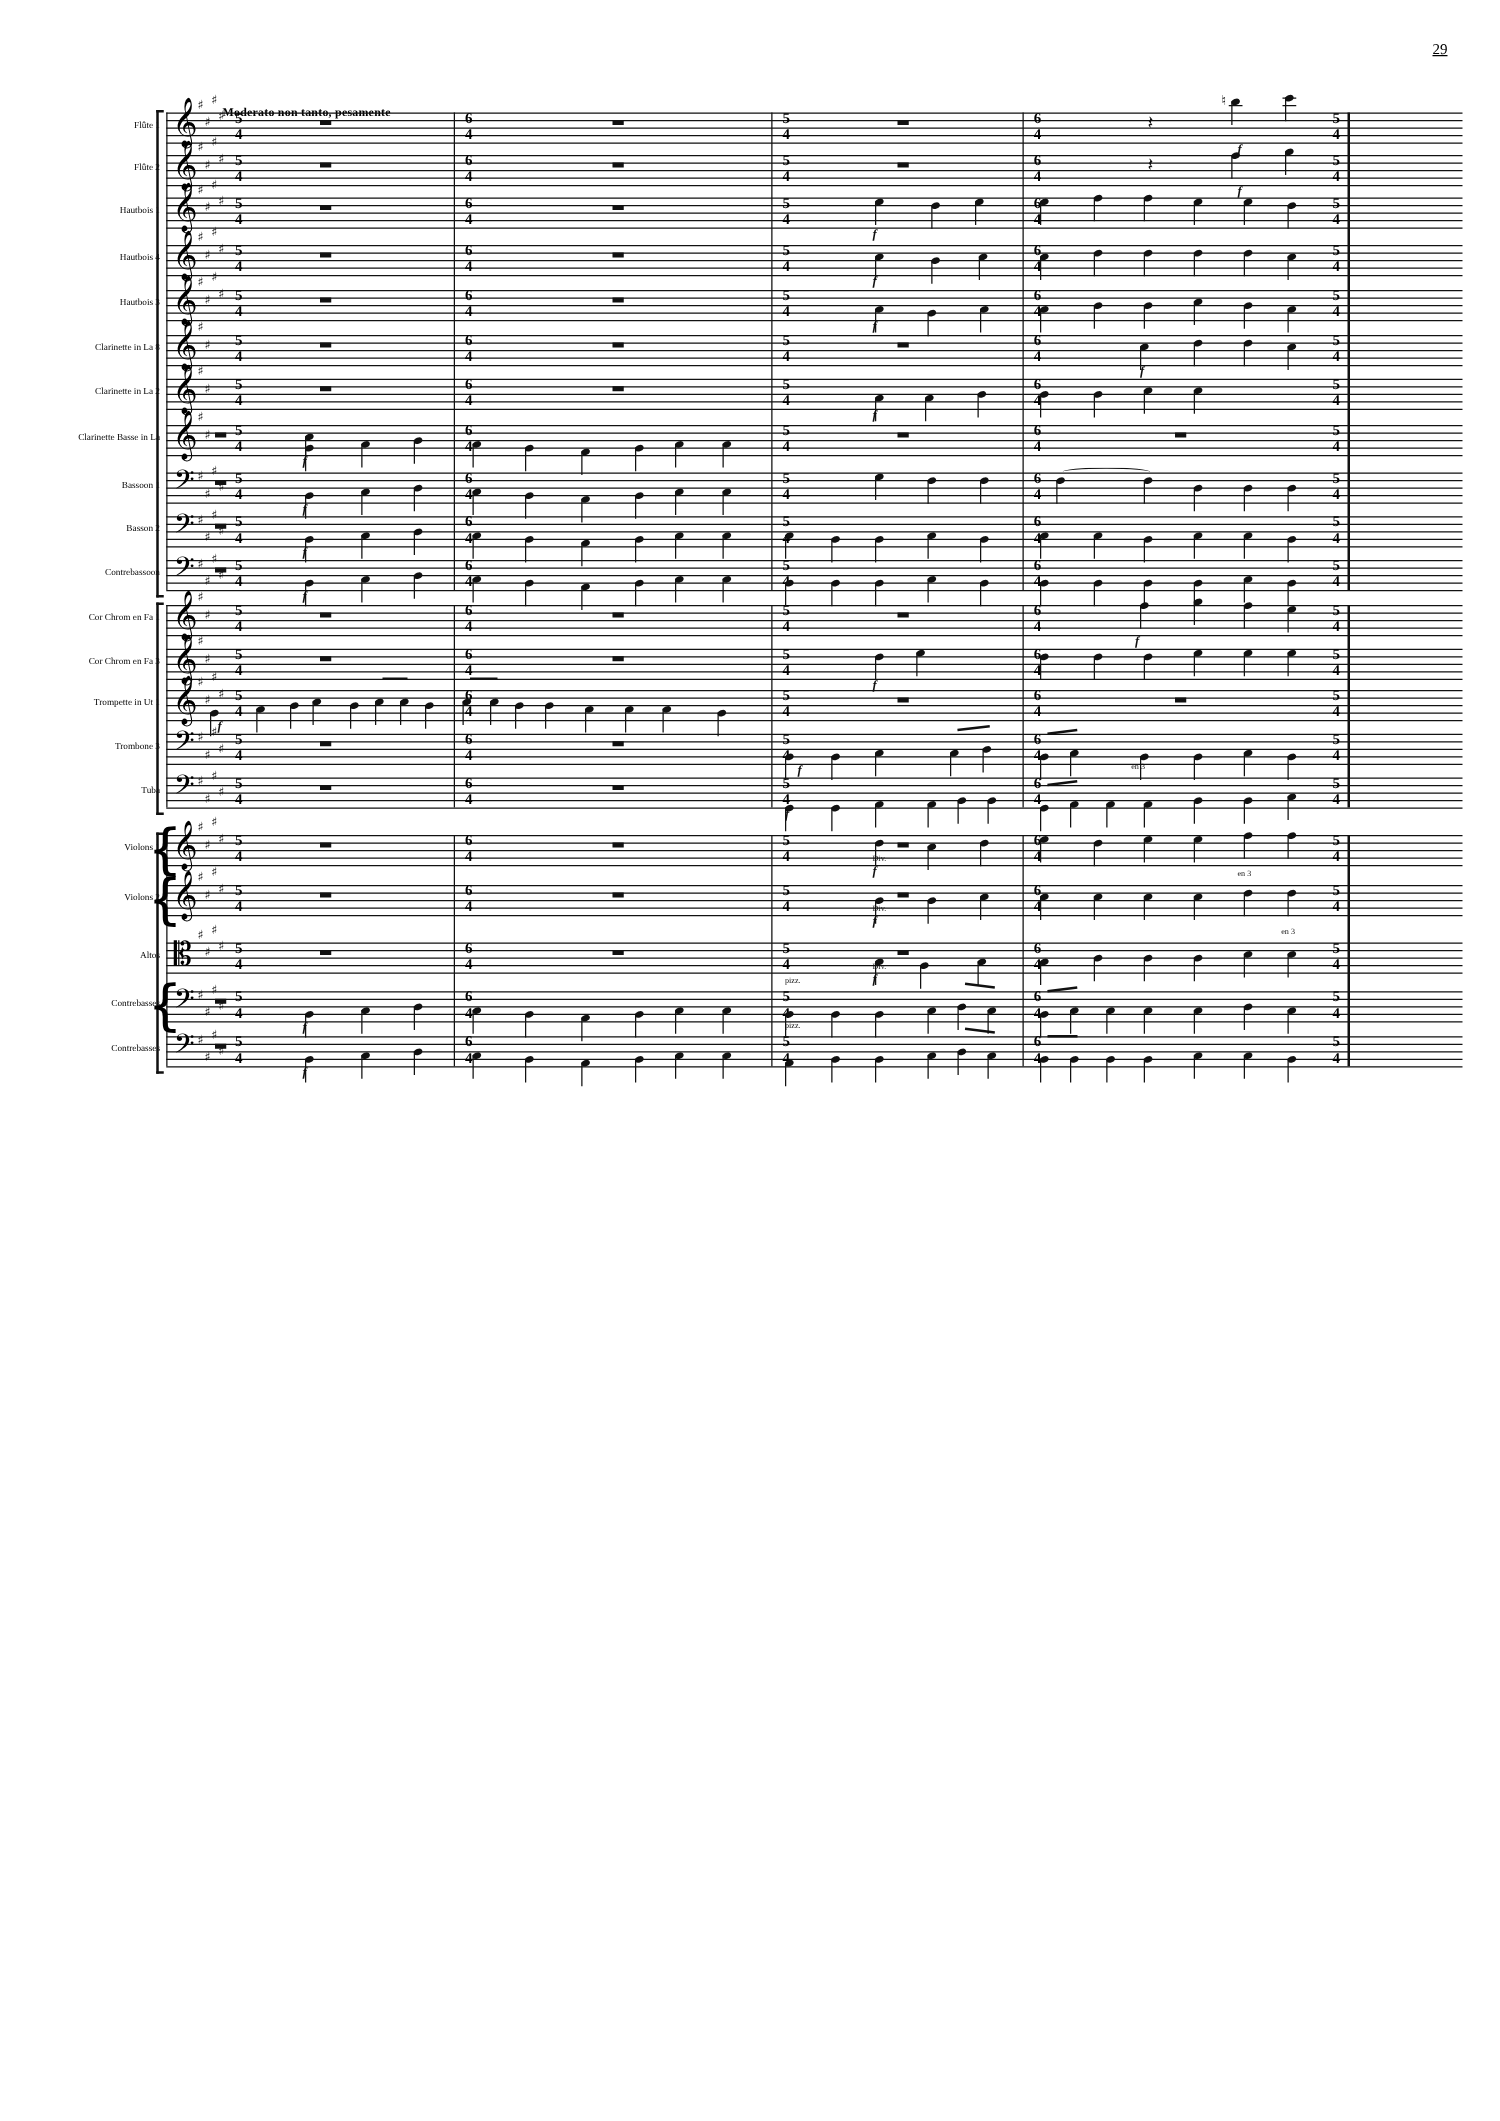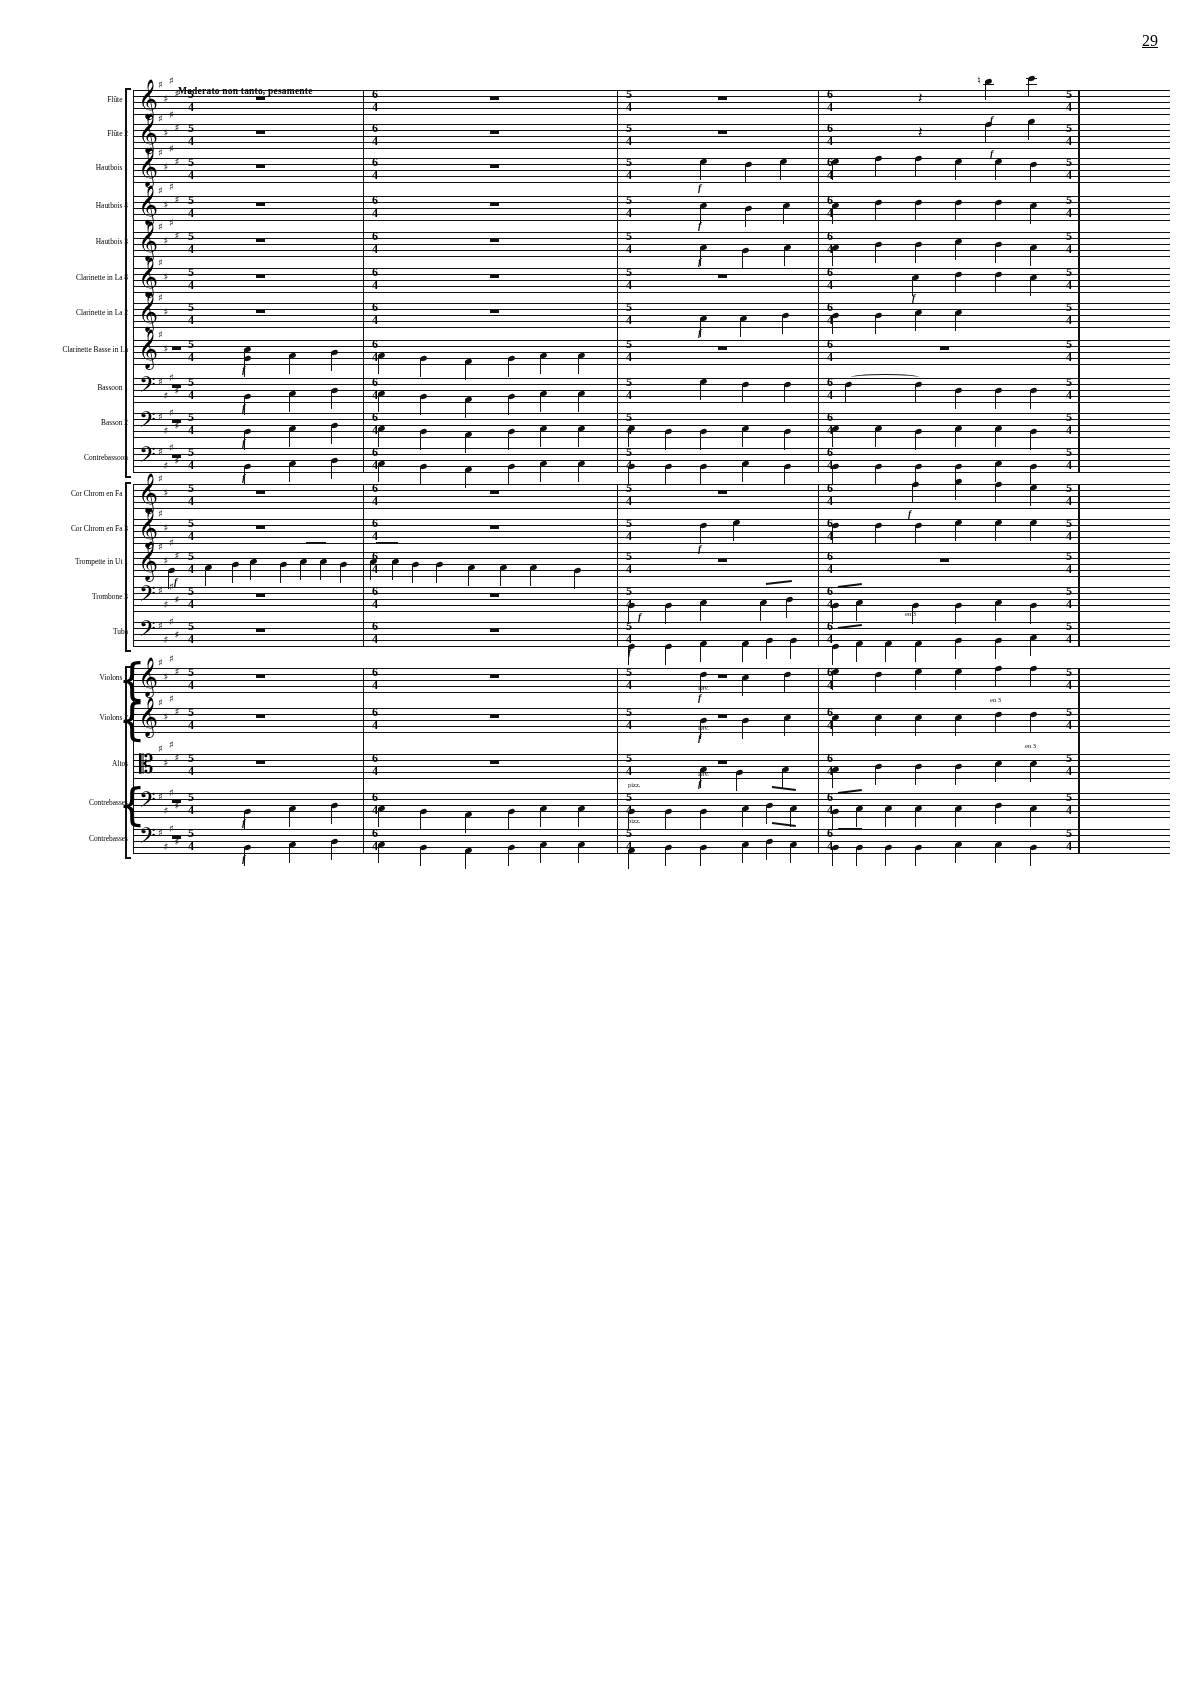--- a/index.html
+++ b/index.html
@@ -13,21 +13,21 @@
     height: 1697px;
     background: #ffffff;
     font-family: "Liberation Serif", serif;
     color: #000000;
     overflow: hidden;
   }
   #page-number {
     position: absolute;
     right: 42px;
     top: 32px;
-    font-size: 16px;
+    font-size: 12px;
     font-family: "Liberation Serif", serif;
     text-decoration: underline;
   }
   #score-title {
     position: absolute;
     left: 0;
     right: 0;
     top: 56px;
     text-align: center;
     font-size: 19px;

